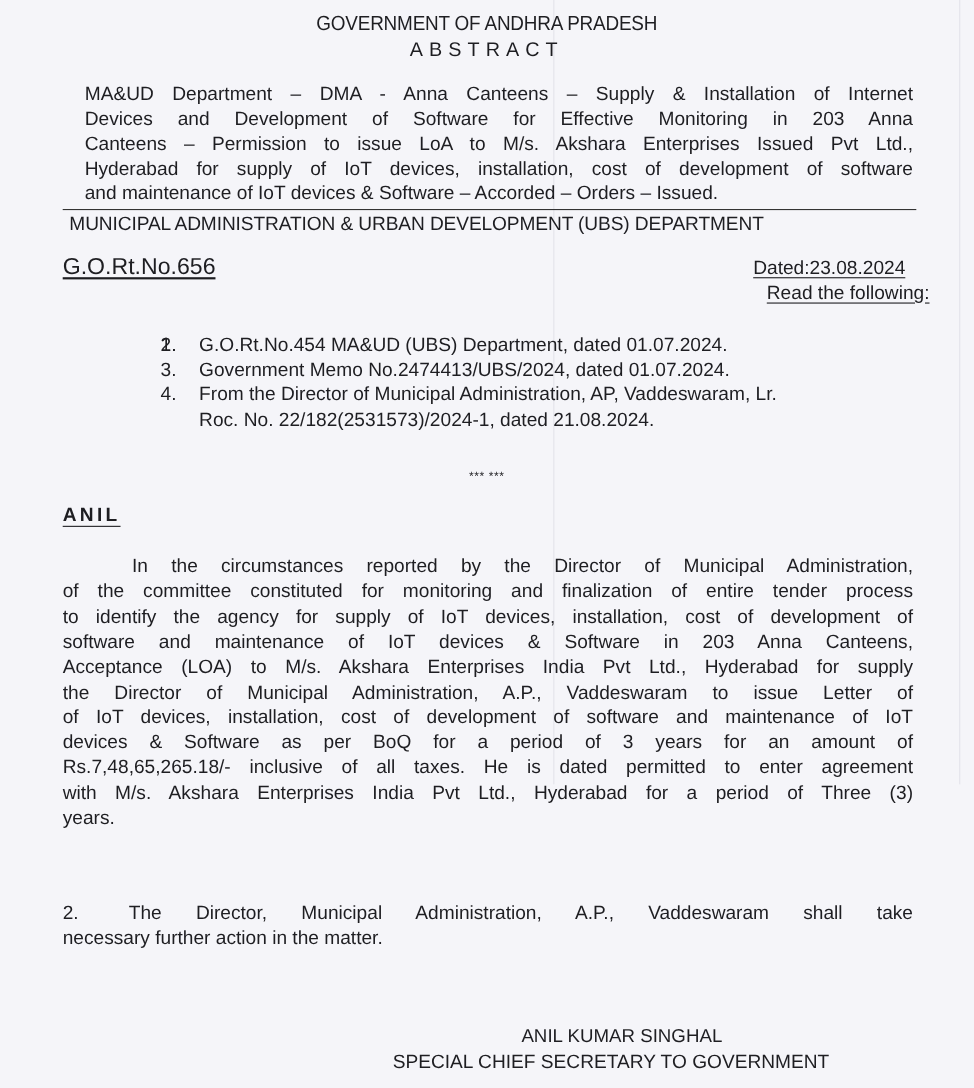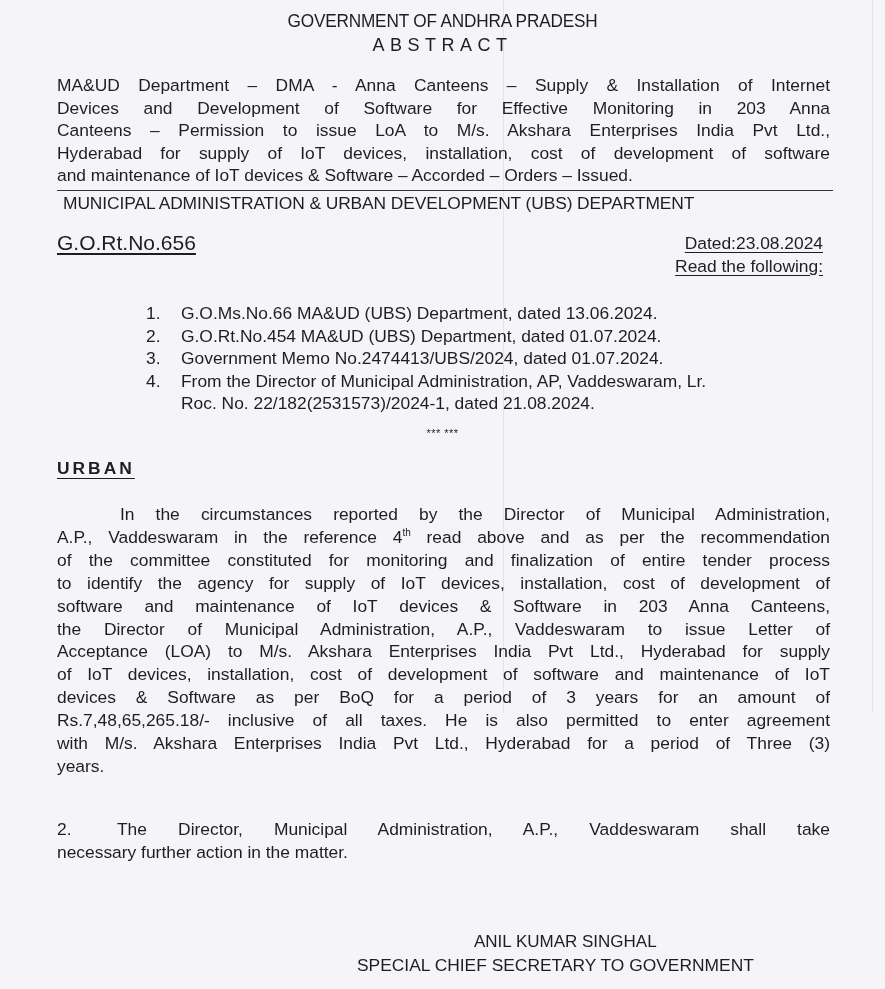--- a/index.html
+++ b/index.html
@@ -53,20 +53,21 @@
     font-size: 17.4px;
     line-height: 22.5px;
     text-align: justify;
     text-align-last: left;
   }
   .subject-line {
     display: block;
     text-align: justify;
     text-align-last: justify;
     white-space: nowrap;
+    margin-left: 20px;
   }
   .subject-line.last { text-align-last: left; }
   .rule {
     position: absolute;
     left: 57px;
     top: 190px;
     width: 776px;
     height: 1px;
     background: #333;
   }
@@ -86,21 +87,21 @@
     text-underline-offset: 3px;
   }
   .dated {
     right: 62px;
     top: 233px;
     font-size: 17.4px;
     text-decoration: underline;
     text-underline-offset: 3px;
   }
   .read-following {
-    right: 62px;
+    right: 40px;
     top: 256px;
     font-size: 17.4px;
     text-decoration: underline;
     text-underline-offset: 3px;
   }
   .refs {
     left: 146px;
     top: 302px;
     width: 680px;
     font-size: 17.4px;
@@ -186,68 +187,66 @@
 <div class="page">
   <div class="edge-line" style="left:503px"></div>
   <div class="edge-line" style="left:872px"></div>
 
   <div class="center title">GOVERNMENT OF ANDHRA PRADESH</div>
   <div class="center abstract">ABSTRACT</div>
 
   <div class="abs subject">
     <span class="subject-line">MA&amp;UD Department – DMA - Anna Canteens – Supply &amp; Installation of Internet</span>
     <span class="subject-line">Devices and Development of Software for Effective Monitoring in 203 Anna</span>
-    <span class="subject-line">Canteens – Permission to issue LoA to M/s. Akshara Enterprises India Pvt Ltd.,</span>
+    <span class="subject-line">Canteens – Permission to issue LoA to M/s. Akshara Enterprises Issued Pvt Ltd.,</span>
     <span class="subject-line">Hyderabad for supply of IoT devices, installation, cost of development of software</span>
     <span class="subject-line last">and maintenance of IoT devices &amp; Software – Accorded – Orders – Issued.</span>
   </div>
 
   <div class="rule"></div>
 
   <div class="abs dept">MUNICIPAL ADMINISTRATION &amp; URBAN DEVELOPMENT (UBS) DEPARTMENT</div>
 
   <div class="abs go-no">G.O.Rt.No.656</div>
   <div class="abs dated">Dated:23.08.2024</div>
   <div class="abs read-following">Read the following:</div>
 
   <ul class="abs refs">
     <li>
       <span class="num">1.</span>
-      <span>G.O.Ms.No.66 MA&amp;UD (UBS) Department, dated 13.06.2024.</span>
     </li>
     <li>
       <span class="num">2.</span>
       <span>G.O.Rt.No.454 MA&amp;UD (UBS) Department, dated 01.07.2024.</span>
     </li>
     <li>
       <span class="num">3.</span>
       <span>Government Memo No.2474413/UBS/2024, dated 01.07.2024.</span>
     </li>
     <li>
       <span class="num">4.</span>
       <span>From the Director of Municipal Administration, AP, Vaddeswaram, Lr.</span><br>
       <span>Roc. No. 22/182(2531573)/2024-1, dated 21.08.2024.</span>
     </li>
   </ul>
 
   <div class="center stars">*** ***</div>
 
-  <div class="abs order-head">URBAN</div>
+  <div class="abs order-head">ANIL</div>
 
   <div class="abs para">
     <span class="ln indent">In the circumstances reported by the Director of Municipal Administration,</span>
-    <span class="ln"><span>A.P., Vaddeswaram in the reference 4</span><sup>th</sup><span> read above and as per the recommendation</span></span>
     <span class="ln">of the committee constituted for monitoring and finalization of entire tender process</span>
     <span class="ln">to identify the agency for supply of IoT devices, installation, cost of development of</span>
     <span class="ln">software and maintenance of IoT devices &amp; Software in 203 Anna Canteens,</span>
+    <span class="ln">Acceptance (LOA) to M/s. Akshara Enterprises India Pvt Ltd., Hyderabad for supply</span>
     <span class="ln">the Director of Municipal Administration, A.P., Vaddeswaram to issue Letter of</span>
-    <span class="ln">Acceptance (LOA) to M/s. Akshara Enterprises India Pvt Ltd., Hyderabad for supply</span>
     <span class="ln">of IoT devices, installation, cost of development of software and maintenance of IoT</span>
     <span class="ln">devices &amp; Software as per BoQ for a period of 3 years for an amount of</span>
-    <span class="ln">Rs.7,48,65,265.18/- inclusive of all taxes.  He is also permitted to enter agreement</span>
+    <span class="ln">Rs.7,48,65,265.18/- inclusive of all taxes.  He is dated permitted to enter agreement</span>
     <span class="ln">with M/s. Akshara Enterprises India Pvt Ltd., Hyderabad for a period of Three (3)</span>
     <span class="ln last">years.</span>
   </div>
 
   <div class="abs para2">
     <span class="ln"><span class="pnum">2.</span><span>The Director, Municipal Administration, A.P., Vaddeswaram shall take</span></span>
     <span class="ln last">necessary further action in the matter.</span>
   </div>
 
 

